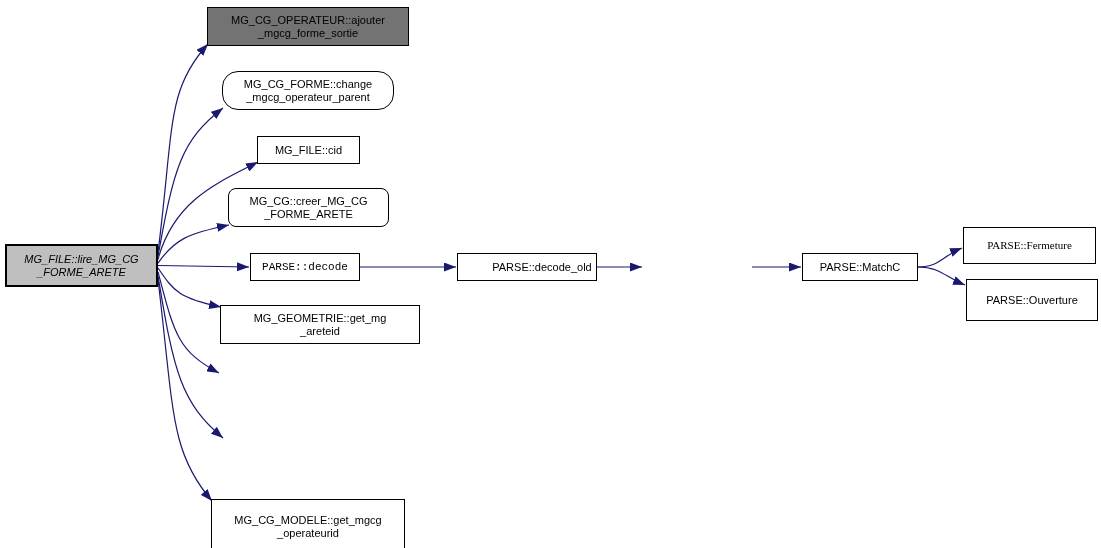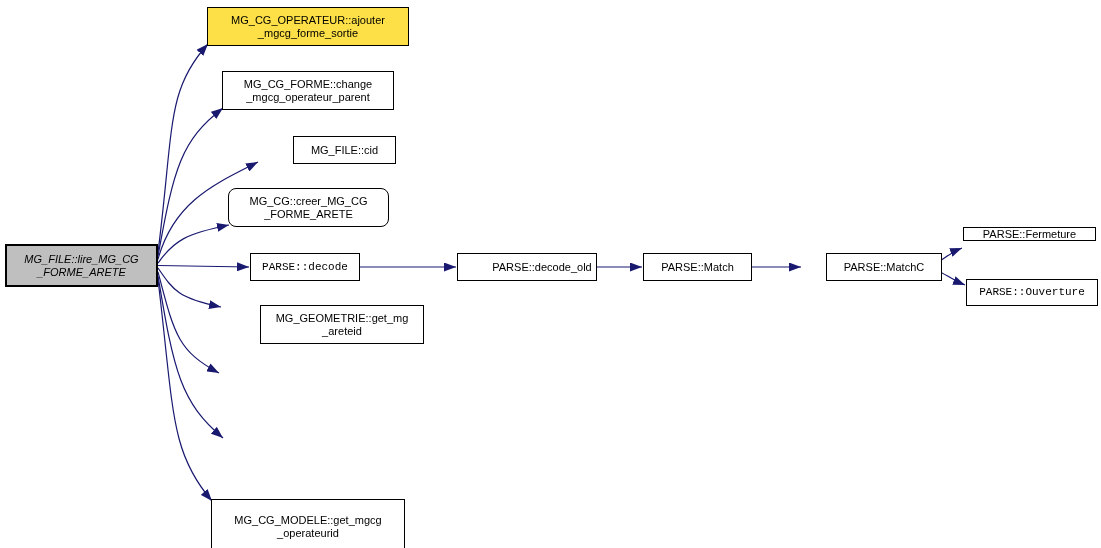--- a/index.html
+++ b/index.html
@@ -65,30 +65,29 @@
       <path d="M158,279.5 C174,412.4 170,452.27 212,501" fill="none" stroke="#191970" stroke-width="1.2" marker-end="url(#arrow)"></path>
       <path d="M360,267 L456,267" fill="none" stroke="#191970" stroke-width="1.2" marker-end="url(#arrow)"></path>
       <path d="M597,267 L642,267" fill="none" stroke="#191970" stroke-width="1.2" marker-end="url(#arrow)"></path>
       <path d="M752,267 L801,267" fill="none" stroke="#191970" stroke-width="1.2" marker-end="url(#arrow)"></path>
       <path d="M918,267 C940,267 942,256 962,248" fill="none" stroke="#191970" stroke-width="1.2" marker-end="url(#arrow)"></path>
       <path d="M918,267 C940,267 945,277 965,285" fill="none" stroke="#191970" stroke-width="1.2" marker-end="url(#arrow)"></path>
     </svg>
 
   <div class="node root" style="left: 5px; top: 244px; width: 153px; height: 43px; background: rgb(191, 191, 191); border-color: rgb(0, 0, 0);">MG_FILE::lire_MG_CG
 _FORME_ARETE</div>
-  <div class="node" style="left: 207px; top: 7px; width: 202px; height: 39px; background: #fde047; border-color: rgb(0, 0, 0);">MG_CG_OPERATEUR::ajouter
+  <div class="node" style="left: 207px; top: 7px; width: 202px; height: 39px; background: #737373; border-color: rgb(0, 0, 0);">MG_CG_OPERATEUR::ajouter
 _mgcg_forme_sortie</div>
-  <div class="node" style="left: 222px; top: 71px; width: 172px; height: 39px; background: rgb(255, 255, 255); border-color: rgb(0, 0, 0);">MG_CG_FORME::change
+  <div class="node" style="left: 222px; top: 71px; width: 172px; height: 39px; background: rgb(255, 255, 255); border-color: rgb(0, 0, 0); border-radius: 16px;">MG_CG_FORME::change
 _mgcg_operateur_parent</div>
-  <div class="node" style="left: 257px; top: 136px; width: 103px; height: 28px; background: rgb(255, 255, 255); border-color: rgb(0, 0, 0); margin-left: 36px;">MG_FILE::cid</div>
+  <div class="node" style="left: 257px; top: 136px; width: 103px; height: 28px; background: rgb(255, 255, 255); border-color: rgb(0, 0, 0);">MG_FILE::cid</div>
   <div class="node" style="left: 228px; top: 188px; width: 161px; height: 39px; background: rgb(255, 255, 255); border-color: rgb(0, 0, 0); border-radius: 8px;">MG_CG::creer_MG_CG
 _FORME_ARETE</div>
   <div class="node" style="left: 250px; top: 253px; width: 110px; height: 28px; background: rgb(255, 255, 255); border-color: rgb(0, 0, 0); font-family: Liberation Mono, monospace;">PARSE::decode</div>
-  <div class="node" style="left: 220px; top: 305px; width: 164px; height: 39px; background: rgb(255, 255, 255); border-color: rgb(0, 0, 0); margin-left: 40px;">MG_GEOMETRIE::get_mg
+  <div class="node" style="left: 220px; top: 305px; width: 200px; height: 39px; background: rgb(255, 255, 255); border-color: rgb(0, 0, 0);">MG_GEOMETRIE::get_mg
 _areteid</div>
   <div class="node" style="left: 211px; top: 499px; width: 194px; height: 56px; background: rgb(255, 255, 255); border-color: rgb(0, 0, 0);">MG_CG_MODELE::get_mgcg
 _operateurid</div>
   <div class="node" style="left: 457px; top: 253px; width: 140px; height: 28px; background: rgb(255, 255, 255); border-color: rgb(0, 0, 0); padding-left: 32px;">PARSE::decode_old</div>
-  <div class="node" style="left: 643px; top: 253px; width: 109px; height: 28px; background: rgb(255, 255, 255); border-color: rgb(0, 0, 0);">PARSE::Match</div>
-  <div class="node" style="left: 802px; top: 253px; width: 116px; height: 28px; background: rgb(255, 255, 255); border-color: rgb(0, 0, 0); margin-left: 24px;">PARSE::MatchC</div>
-  <div class="node" style="left: 963px; top: 227px; width: 133px; height: 14px; background: rgb(255, 255, 255); border-color: rgb(0, 0, 0);">PARSE::Fermeture</div>
-  <div class="node" style="left: 966px; top: 279px; width: 132px; height: 27px; background: rgb(255, 255, 255); border-color: rgb(0, 0, 0); font-family: Liberation Mono, monospace;">PARSE::Ouverture</div>
+  <div class="node" style="left: 802px; top: 253px; width: 116px; height: 28px; background: rgb(255, 255, 255); border-color: rgb(0, 0, 0);">PARSE::MatchC</div>
+  <div class="node" style="left: 963px; top: 227px; width: 133px; height: 37px; background: rgb(255, 255, 255); border-color: rgb(0, 0, 0); font-family: Liberation Serif, serif;">PARSE::Fermeture</div>
+  <div class="node" style="left: 966px; top: 279px; width: 132px; height: 42px; background: rgb(255, 255, 255); border-color: rgb(0, 0, 0);">PARSE::Ouverture</div>
 </div>
 
 </body></html>

